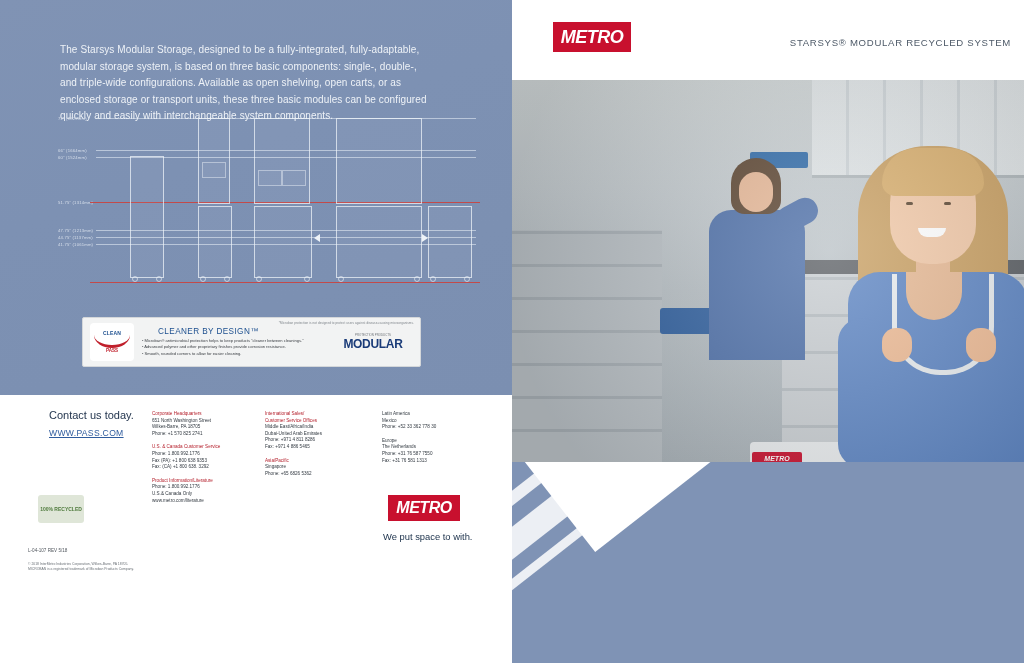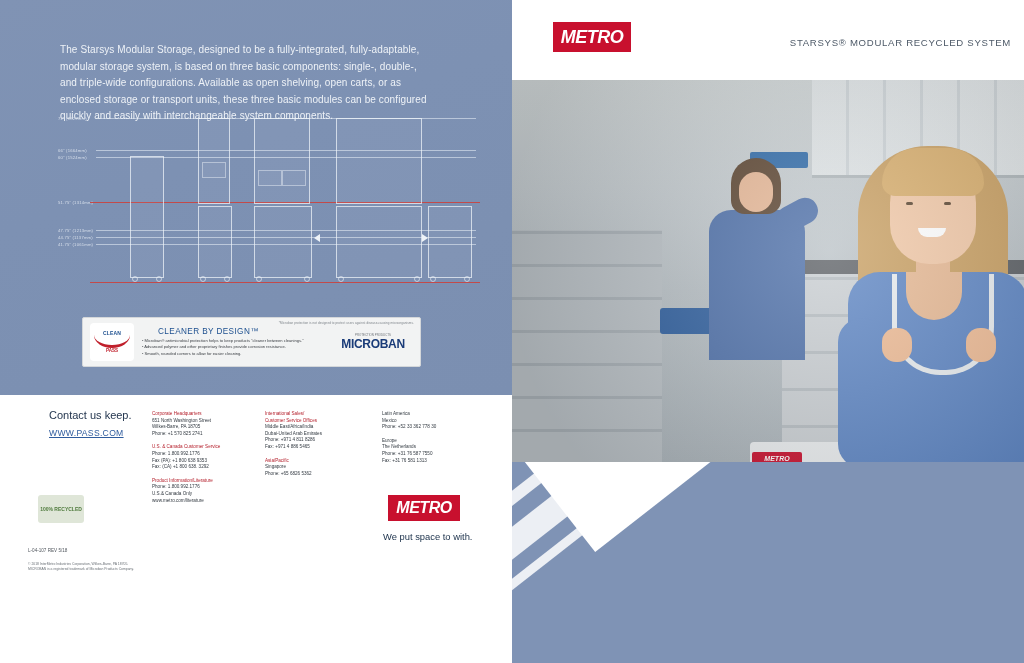--- a/index.html
+++ b/index.html
@@ -262,28 +262,28 @@
         <div class="clean-text">
           <div class="clean-title">CLEANER BY DESIGN™</div>
           <div class="clean-bullets">
             <div>• Microban® antimicrobial protection helps to keep products "cleaner between cleanings."</div>
             <div>• Advanced polymer and other proprietary finishes provide corrosion resistance.</div>
             <div>• Smooth, rounded corners to allow for easier cleaning.</div>
           </div>
         </div>
         <div class="microban">
           <div class="mb-sup">PROTECTION PRODUCTS</div>
-          <div class="mb-name">MICROBAN</div>
+          <div class="mb-name">MODULAR</div>
         </div>
         <div class="clean-disclaimer">*Microban protection is not designed to protect users against disease-causing microorganisms.</div>
       </div>
     </div>
 
     <div class="left-bottom">
-      <div class="contact-title">Contact us keep.</div>
+      <div class="contact-title">Contact us today.</div>
       <a class="contact-url" href="#">WWW.PASS.COM</a>
 
       <div class="col" style="left:152px;top:16px;width:104px;">
         <div class="hd">Corporate Headquarters</div>
         <div>651 North Washington Street</div>
         <div>Wilkes-Barre, PA 18705</div>
         <div>Phone: +1 570 825 2741</div>
         <div class="hd" style="margin-top:7px;">U.S. &amp; Canada Customer Service</div>
         <div>Phone: 1.800.992.1776</div>
         <div>Fax (PA): +1 800 638 9353</div>

